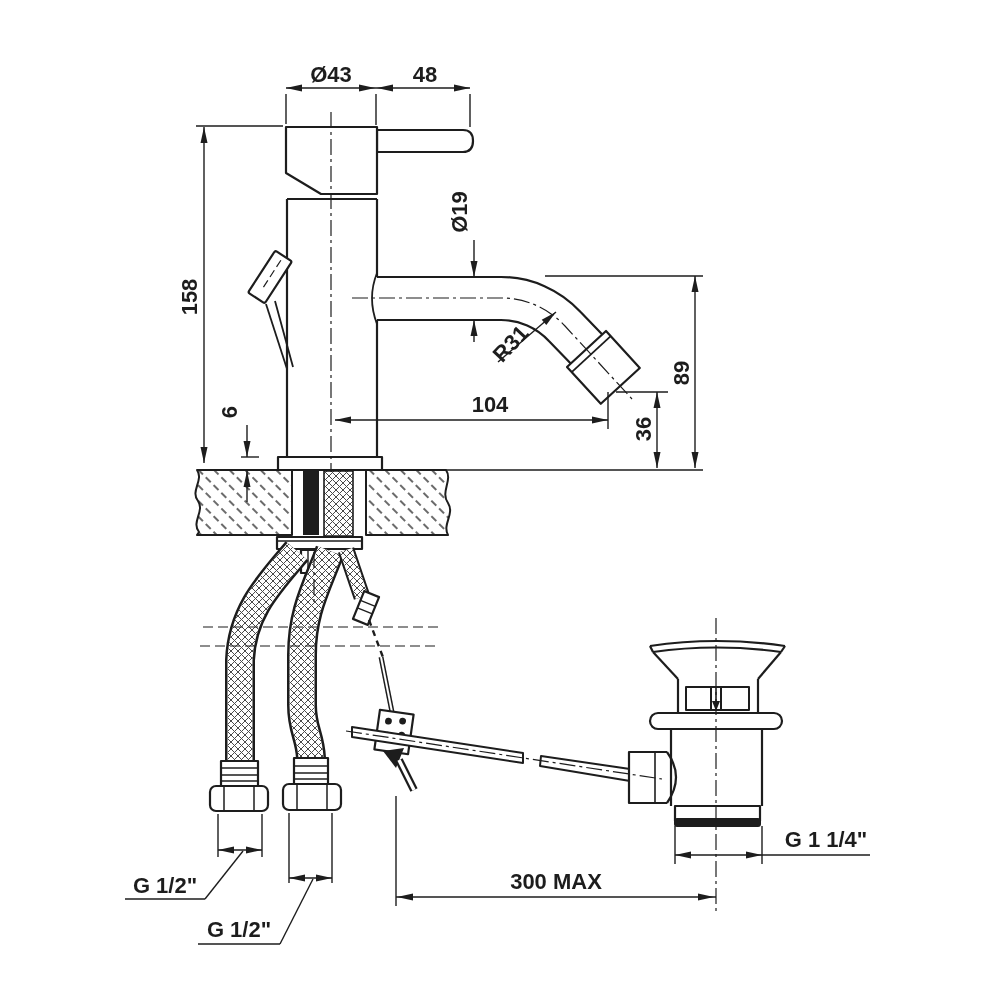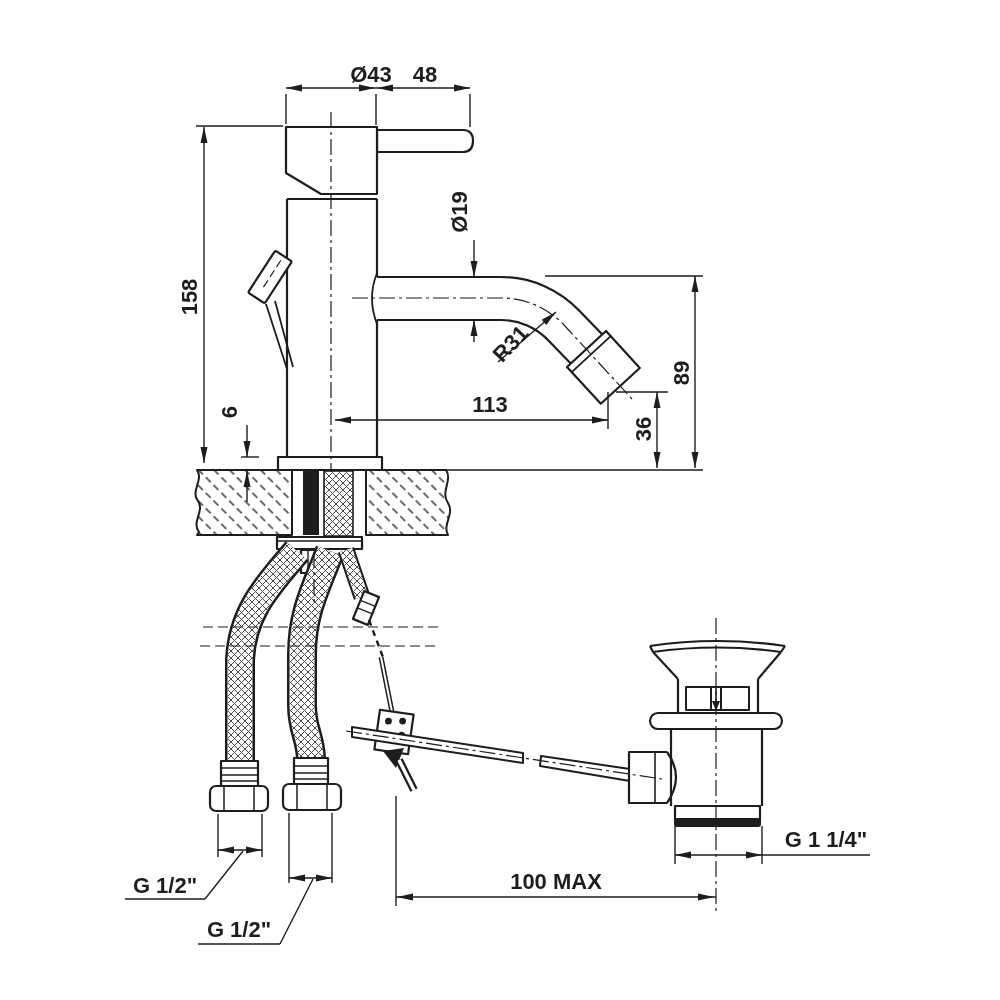--- a/index.html
+++ b/index.html
@@ -235,27 +235,27 @@
     <polygon points="262,850 246,846.5 246,853.5"></polygon>
     <polygon points="289,878 305,874.5 305,881.5"></polygon>
     <polygon points="332,878 316,874.5 316,881.5"></polygon>
     <polygon points="675,855 691,851.5 691,858.5"></polygon>
     <polygon points="762,855 746,851.5 746,858.5"></polygon>
     <polygon points="397,897 413,893.5 413,900.5"></polygon>
     <polygon points="714,897 698,893.5 698,900.5"></polygon>
   </g>
 </svg>
 
-<div class="dim-label" style="left:331px;top:75px;margin-left:40px;">Ø43</div>
+<div class="dim-label" style="left:331px;top:75px;">Ø43</div>
 <div class="dim-label" style="left:425px;top:75px;text-align:center;">48</div>
 <div class="dim-label rot90" style="left:460px;top:212px;">Ø19</div>
 <div class="dim-label rot90" style="left:190px;top:297px;">158</div>
 <div class="dim-label rot47" style="left:511px;top:344px;">R31</div>
-<div class="dim-label" style="left:490px;top:405px;">113</div>
+<div class="dim-label" style="left:490px;top:405px;">104</div>
 <div class="dim-label rot90" style="left:644px;top:429px;">36</div>
 <div class="dim-label rot90" style="left:682px;top:373px;">89</div>
 <div class="dim-label rot90" style="left:230px;top:412px;">6</div>
 <div class="dim-label" style="left:165px;top:886px;">G 1/2"</div>
 <div class="dim-label" style="left:239px;top:930px;">G 1/2"</div>
 <div class="dim-label" style="left:826px;top:840px;">G 1 1/4"</div>
-<div class="dim-label" style="left:556px;top:882px;">100 MAX</div>
+<div class="dim-label" style="left:556px;top:882px;">300 MAX</div>
 
 </div>
 
 </body></html>

